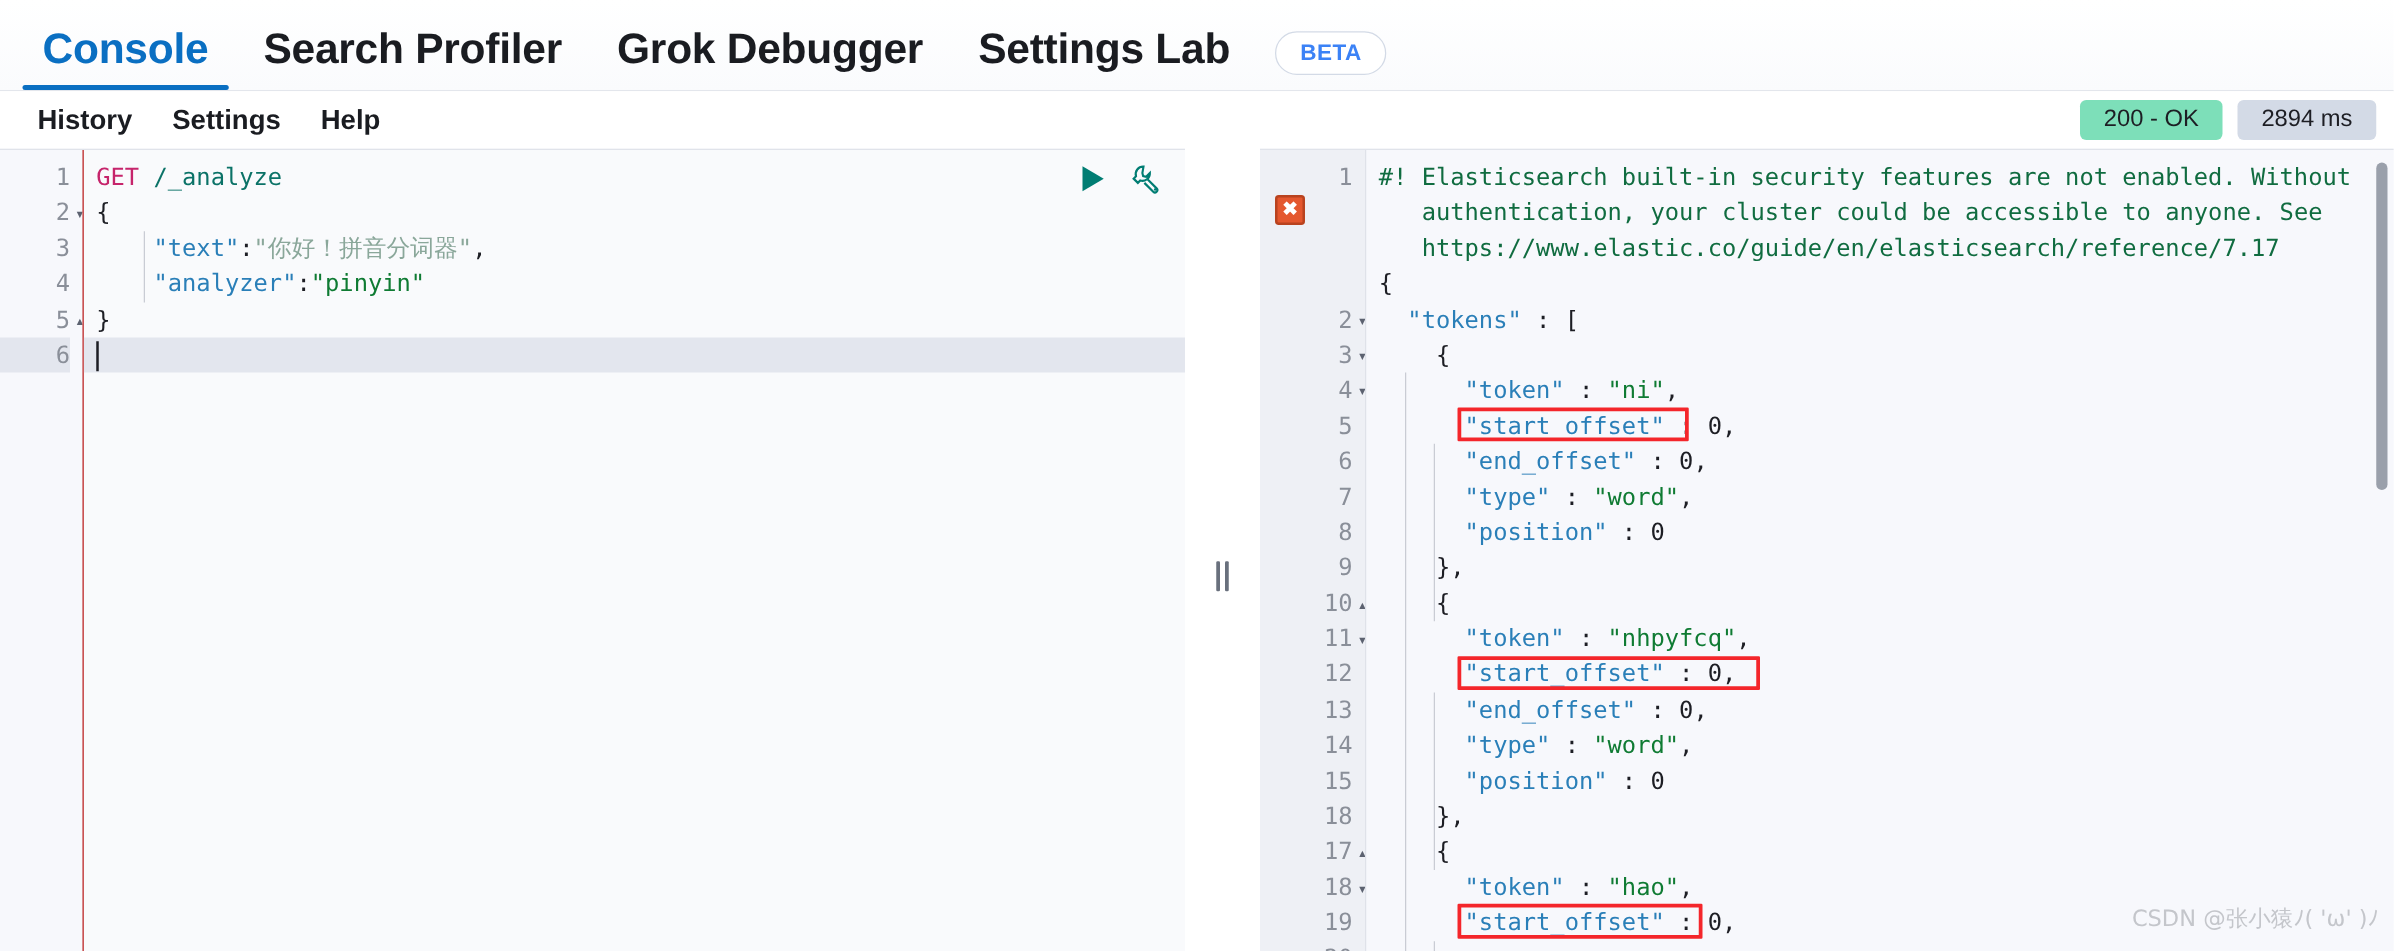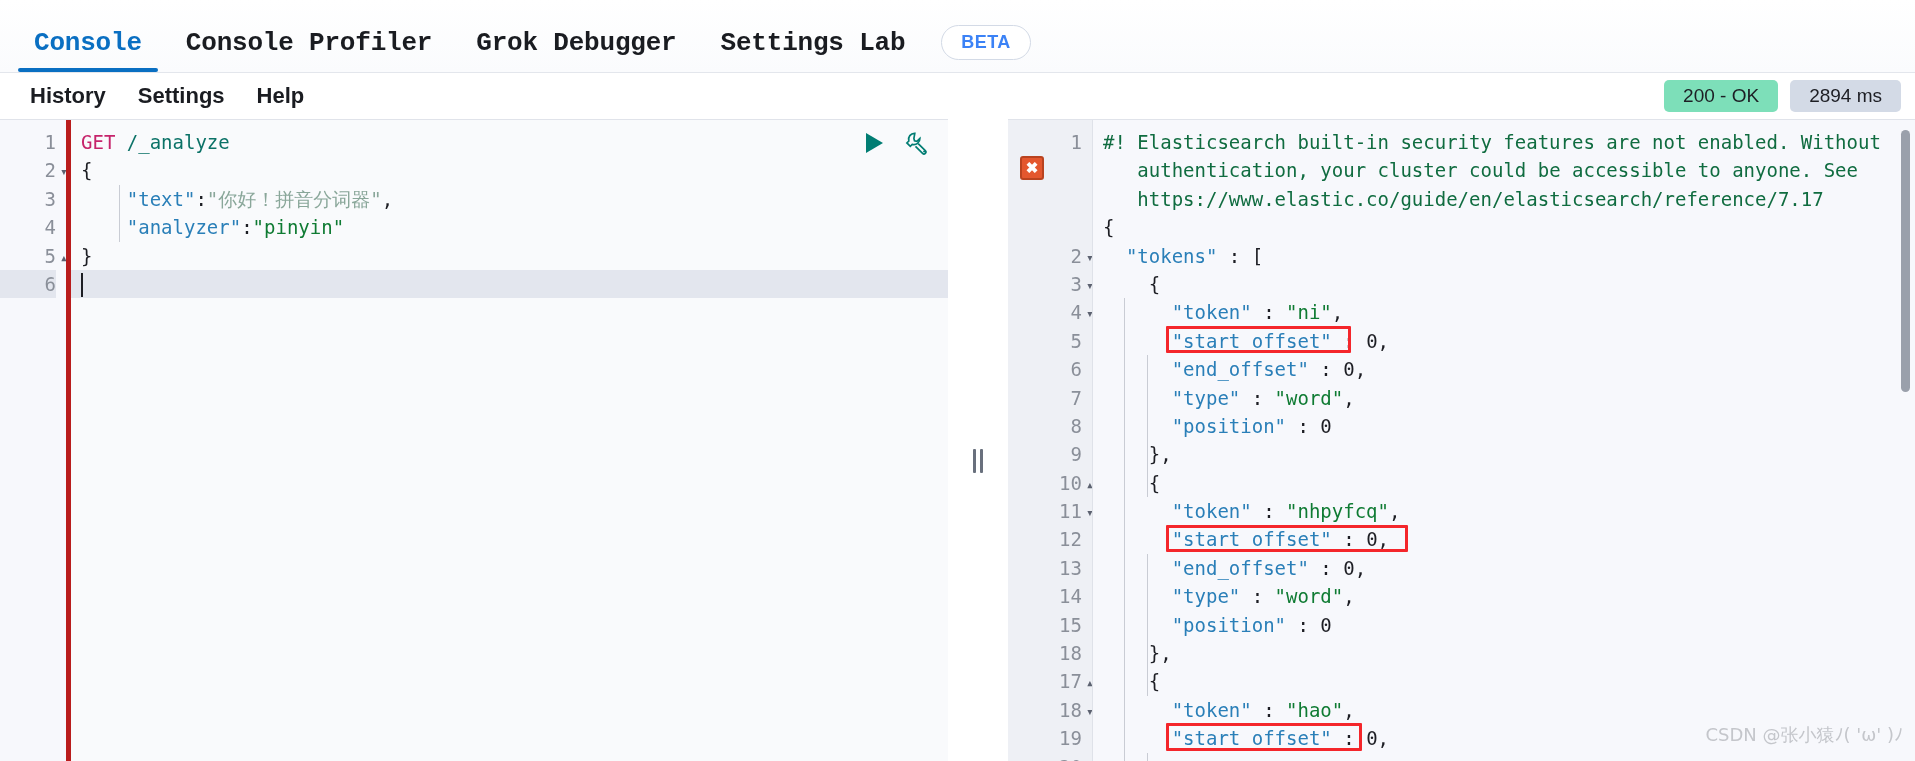--- a/index.html
+++ b/index.html
@@ -25,29 +25,28 @@
     background: linear-gradient(180deg,#ffffff 0%, #fafbfd 100%);
     border-bottom: 1px solid #e3e6ec;
     display: flex;
     align-items: flex-end;
     padding-left: 12px;
     flex: 0 0 auto;
     position: relative;
   }
   .tab {
     position: relative;
-    font-size: 26px;
+    font-size: 34px;
     font-weight: bold;
     color: #1a1c21;
     padding: 0 22px 16px 22px;
     cursor: pointer;
     letter-spacing: -0.2px;
     line-height: 1;
     white-space: nowrap;
-    font-family: Liberation Mono, monospace;
   }
   .tab.active { color: #0a6fc2; }
   .tab.active::after {
     content: "";
     position: absolute;
     left: 6px; right: 6px;
     bottom: 0;
     height: 4px;
     background: #0a6fc2;
     border-radius: 2px;
@@ -179,21 +178,21 @@
     text-align: center;
   }
   .code-area {
     flex: 1 1 auto;
     position: relative;
     padding-top: 8px;
     padding-left: 10px;
     background: #f9fafc;
     overflow: hidden;
   }
-  .pane-left .code-area { background: #f9fafc; border-left:5px solid #b91c1c;}
+  .pane-left .code-area { background: #f9fafc; border-left:1px solid #b91c1c;}
   .pane-right .code-area { background: #f7f8fc; border-left:1px solid #dfe2e9;}
   .cl { height: 28.4px; white-space: pre; color: #1d1e24; }
 
   
   .k-method { color: #c6246b; }            
   .k-url    { color: #0b7267; }            
   .k-key    { color: #2a7fb8; }            
   .k-str    { color: #0f7b33; }            
   .k-cjk    { color: #8aa79a; }            
   .k-num    { color: #1d1e24; }
@@ -292,21 +291,21 @@
 </head>
 <body>
 
 <div id="app">
 
   <div class="tabbar">
     <div class="tab active">
       <span>Console</span>
     </div>
     <div class="tab">
-      <span>Console Profiler</span>
+      <span>Search Profiler</span>
     </div>
     <div class="tab">
       <span>Grok Debugger</span>
     </div>
     <div class="tab">
       <span>Settings Lab</span>
     </div>
     <div class="beta-badge">BETA</div>
   </div>
 

